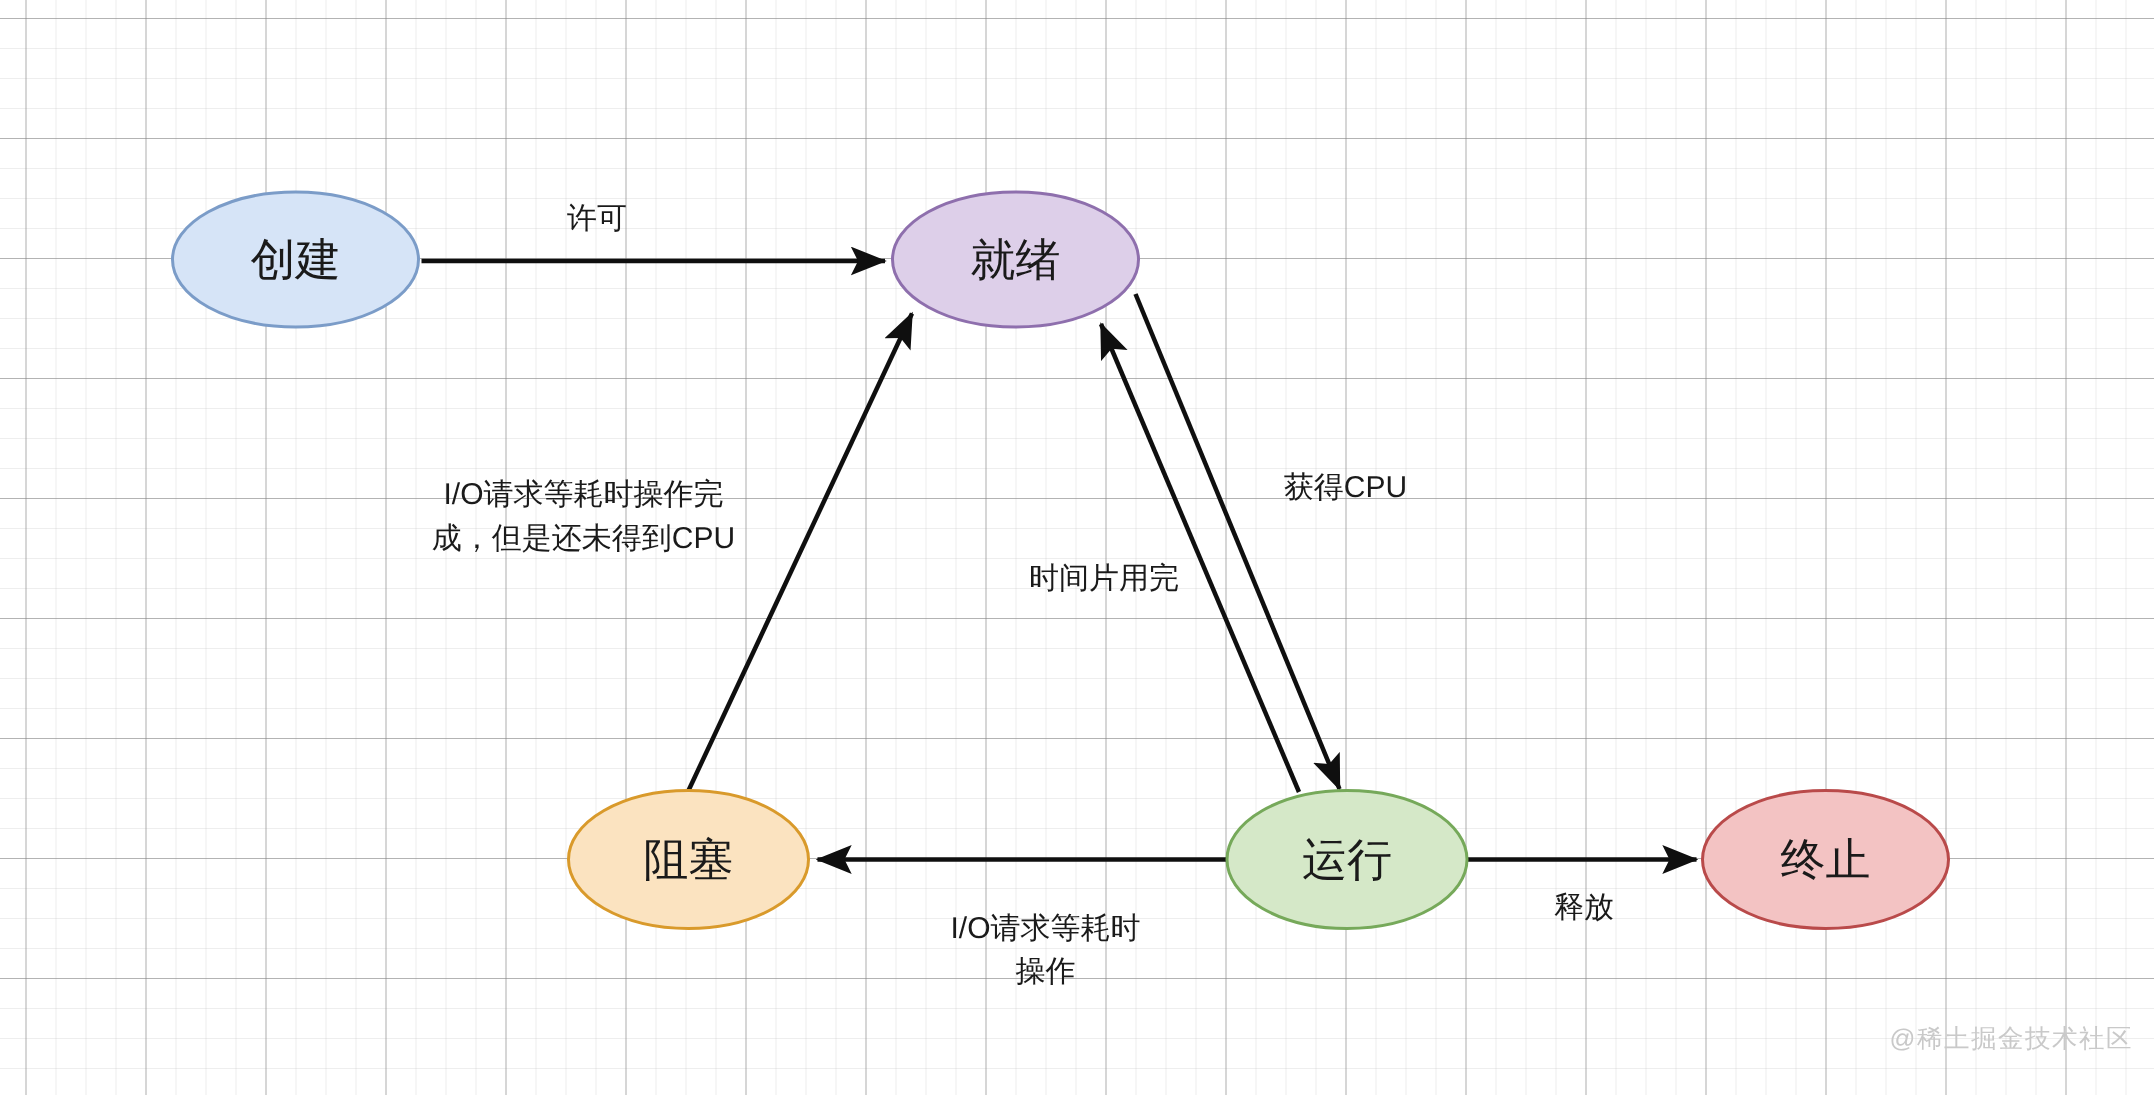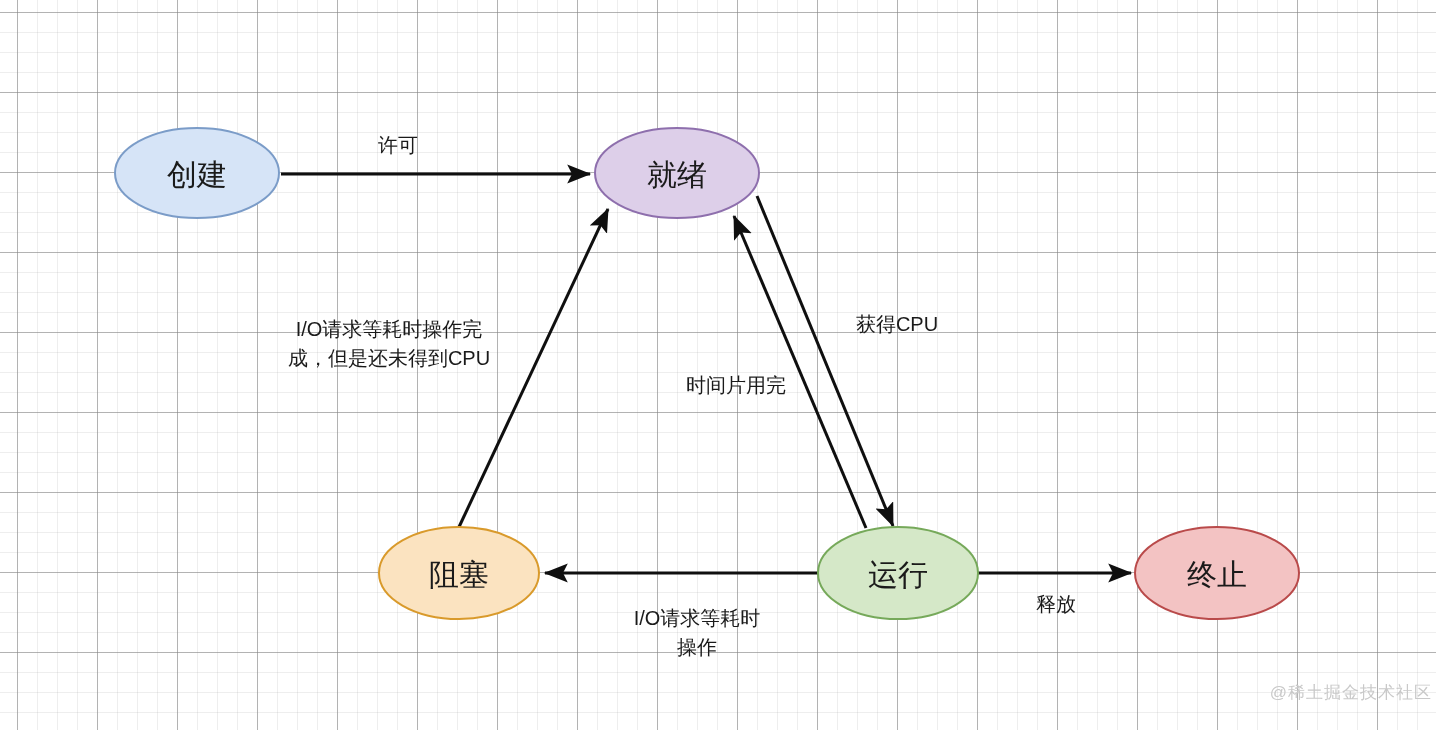--- a/index.html
+++ b/index.html
@@ -42,21 +42,21 @@
     text-anchor: middle;
     font-family: "Liberation Sans", "DejaVu Sans", sans-serif;
   }
   .edge-line {
     stroke: #0f0f0f;
     stroke-width: 3;
     fill: none;
   }
   .watermark {
     position: absolute;
-    right: 4px;
+    right: 14px;
     bottom: 26px;
     font-size: 17px;
     color: #c9c9c9;
     letter-spacing: 1px;
     font-family: "Liberation Sans", "DejaVu Sans", sans-serif;
     user-select: none;
   }
 </style>
 </head>
 <body>

